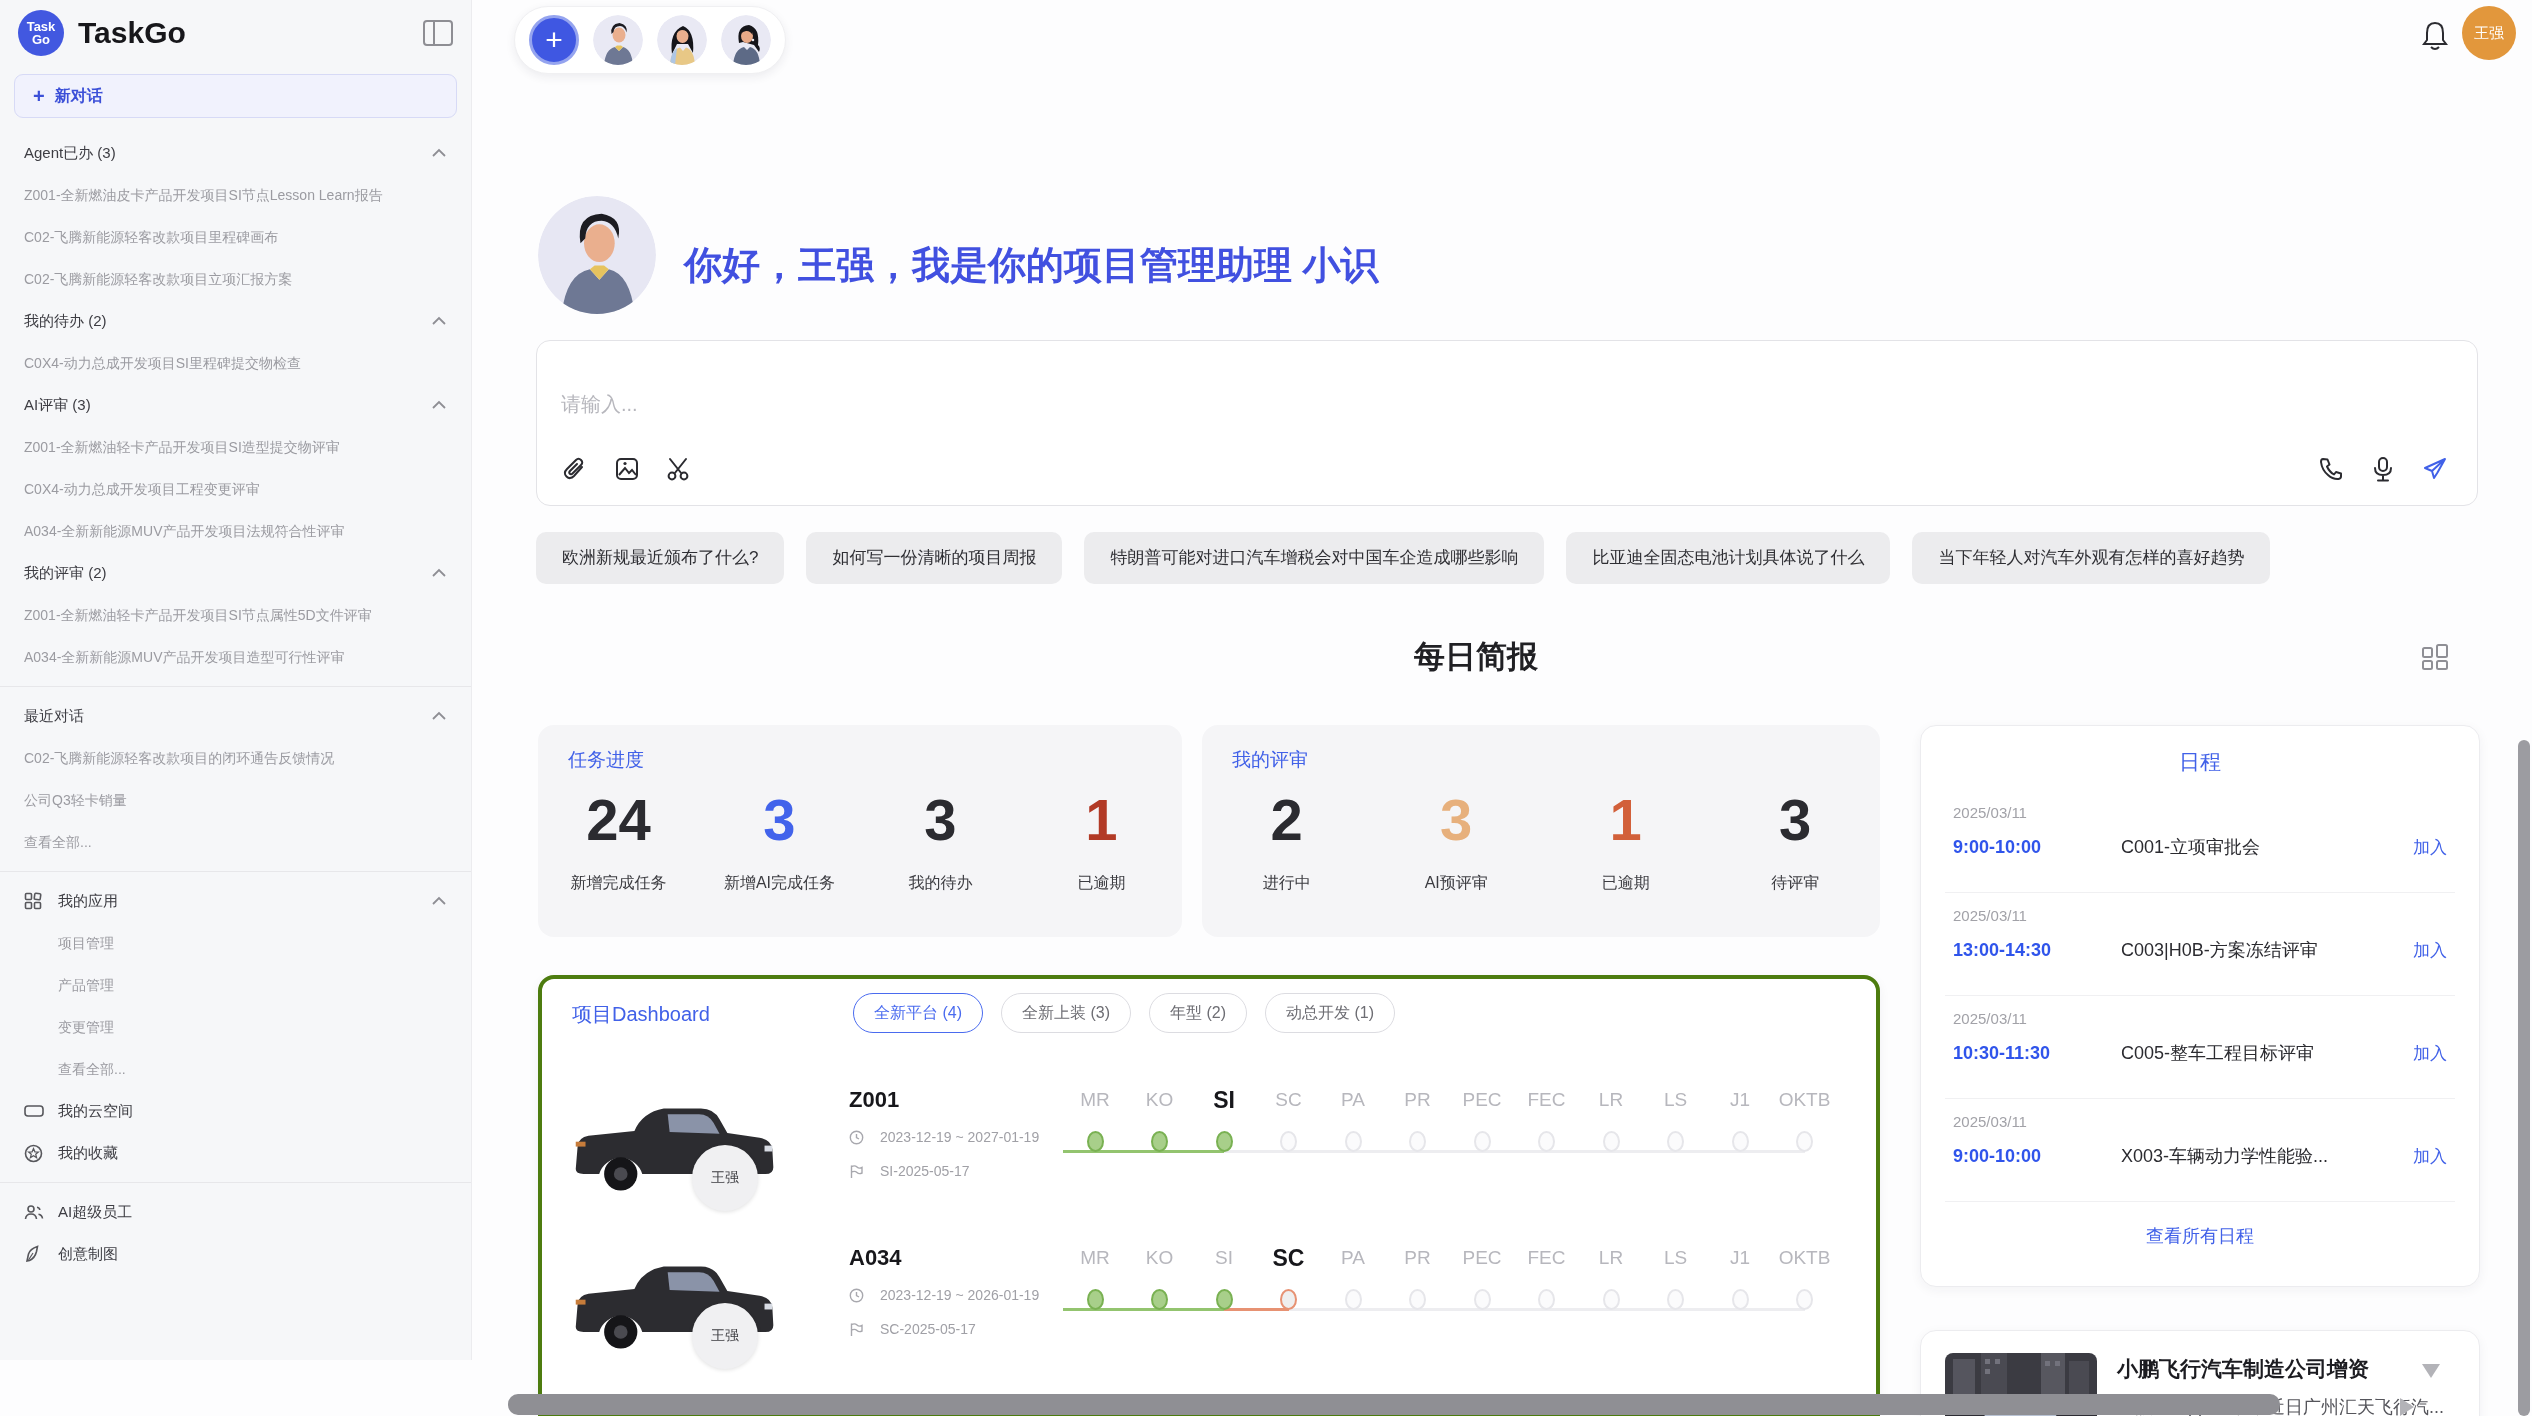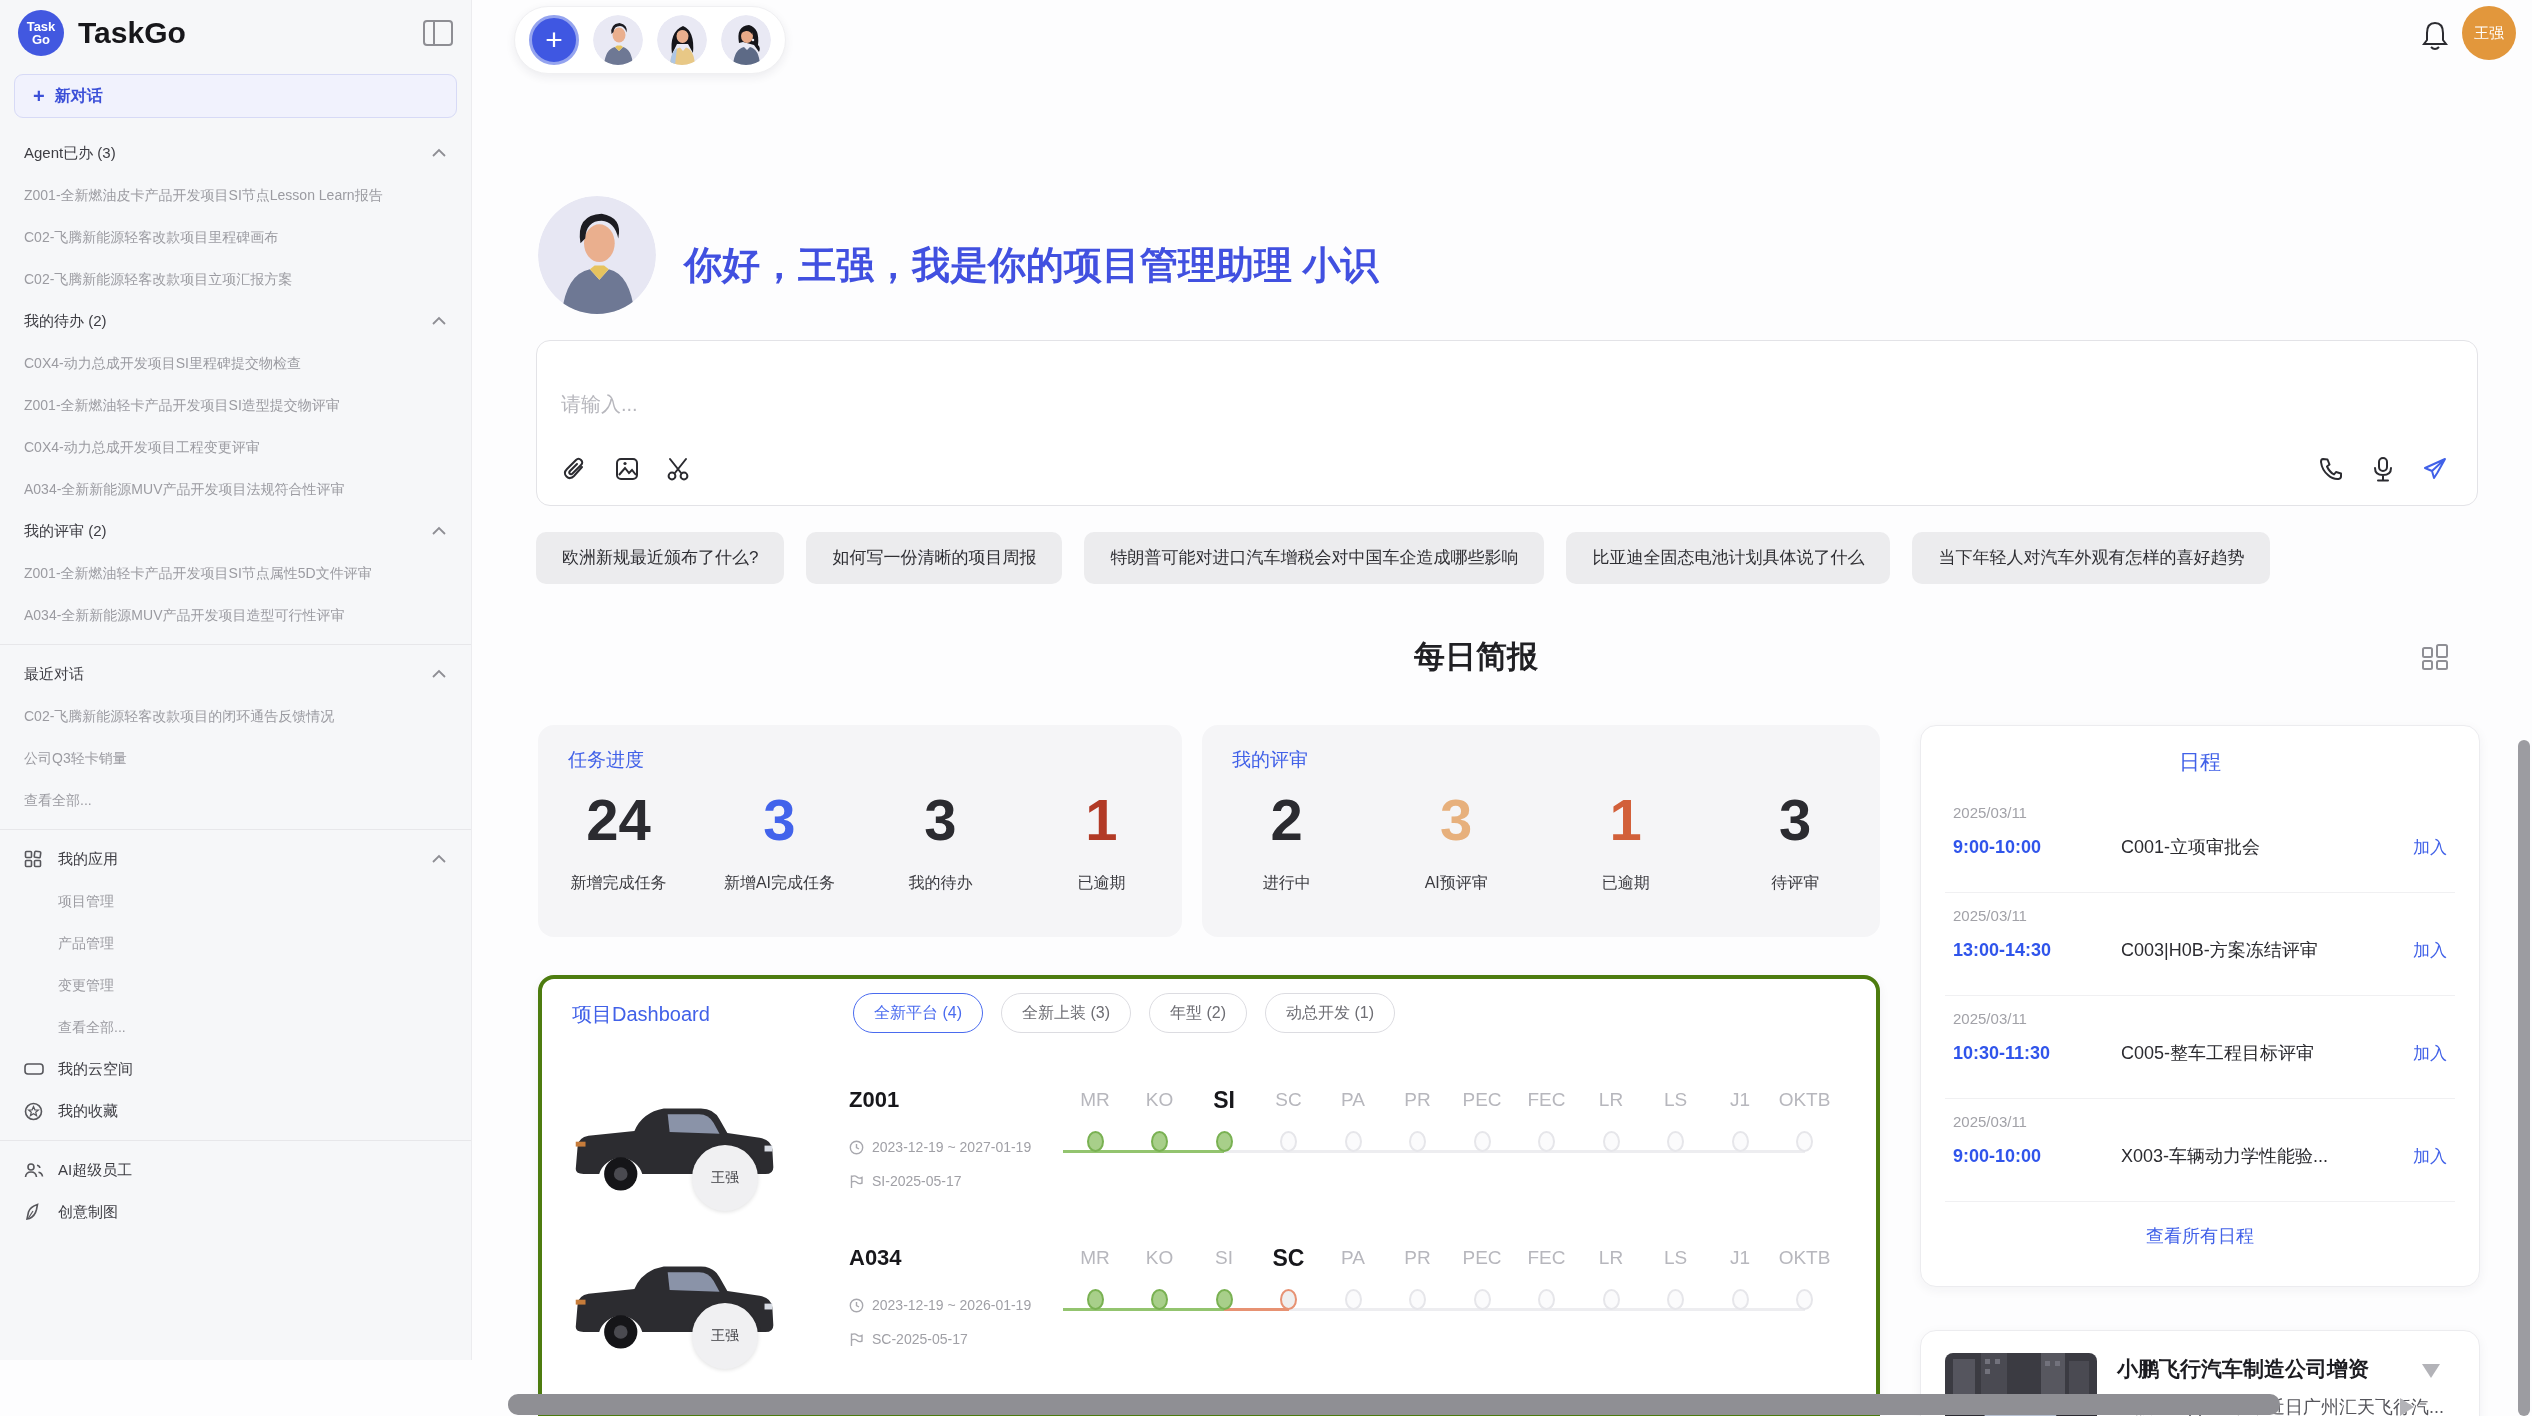--- a/index.html
+++ b/index.html
@@ -96,22 +96,22 @@
   .dash-tabs { position:absolute; left:311px; top:14px; display:flex; gap:18px; }
   .dash-tab { height:40px; line-height:38px; padding:0 20px; border:1px solid #dcdce1; border-radius:20px;
               font-size:16px; color:#6d6d73; background:#fff; cursor:pointer; white-space:nowrap; }
   .dash-tab.active { border-color:#4a6bef; color:#4a6bef; }
   .project-row { position:absolute; left:0; width:100%; height:158px; }
   .truck { position:absolute; left:22px; top:4px; width:225px; height:122px; }
   .owner-badge { position:absolute; left:150px; top:66px; width:66px; height:66px; border-radius:50%;
                  background:#f0f0f2; box-shadow:0 1px 4px rgba(0,0,0,.12); display:flex; align-items:center;
                  justify-content:center; font-size:14px; color:#3a3a3f; z-index:3; }
   .proj-code { position:absolute; left:307px; top:8px; font-size:22px; font-weight:bold; color:#17171b; }
-  .proj-meta { position:absolute; left:307px; display:flex; align-items:center; gap:8px;
-               font-size:14px; color:#a0a0a6;margin-top:10px; }
+  .proj-meta { position:absolute; left:307px; display:flex; align-items:center; gap:16px;
+               font-size:14px; color:#a0a0a6; }
   .proj-meta.range { top:50px; } .proj-meta.flag { top:84px; }
   .milestones { position:absolute; left:521px; top:4px; width:776px; height:130px; }
   .ms-col { position:absolute; width:64px; text-align:center; }
   .ms-label { font-size:19px; color:#b7b7bd; height:34px; line-height:34px; }
   .ms-label.current { font-size:23px; font-weight:bold; color:#17171b; }
   .ms-dot { width:17px; height:21px; border-radius:50%; margin:14px auto 0 auto; background:#fbfbfc;
             border:2px solid #e6e6ea; position:relative; z-index:2; }
   .ms-dot.done { background:#a8cf8a; border-color:#79b152; }
   .ms-dot.overdue { background:#efefef; border-color:#e79273; }
   .ms-seg { position:absolute; height:3px; top:67px; background:#ededf0; z-index:1; }
@@ -169,20 +169,28 @@
         <div class="sb-item">C02-飞腾新能源轻客改款项目立项汇报方案</div>
         <div class="sb-sec-head">
           <div class="sb-sec-title">我的待办 (2)</div>
           <span>
             <svg class="chev" viewBox="0 0 16 10">
               <path d="M2 8 L8 2 L14 8" fill="none" stroke="#8e8e94" stroke-width="1.8"></path>
             </svg>
           </span>
         </div>
         <div class="sb-item">C0X4-动力总成开发项目SI里程碑提交物检查</div>
+        <div class="sb-sec-head">
+          <div class="sb-sec-title">AI评审 (3)</div>
+          <span>
+            <svg class="chev" viewBox="0 0 16 10">
+              <path d="M2 8 L8 2 L14 8" fill="none" stroke="#8e8e94" stroke-width="1.8"></path>
+            </svg>
+          </span>
+        </div>
         <div class="sb-item">Z001-全新燃油轻卡产品开发项目SI造型提交物评审</div>
         <div class="sb-item">C0X4-动力总成开发项目工程变更评审</div>
         <div class="sb-item">A034-全新新能源MUV产品开发项目法规符合性评审</div>
         <div class="sb-sec-head">
           <div class="sb-sec-title">我的评审 (2)</div>
           <span>
             <svg class="chev" viewBox="0 0 16 10">
               <path d="M2 8 L8 2 L14 8" fill="none" stroke="#8e8e94" stroke-width="1.8"></path>
             </svg>
           </span>

